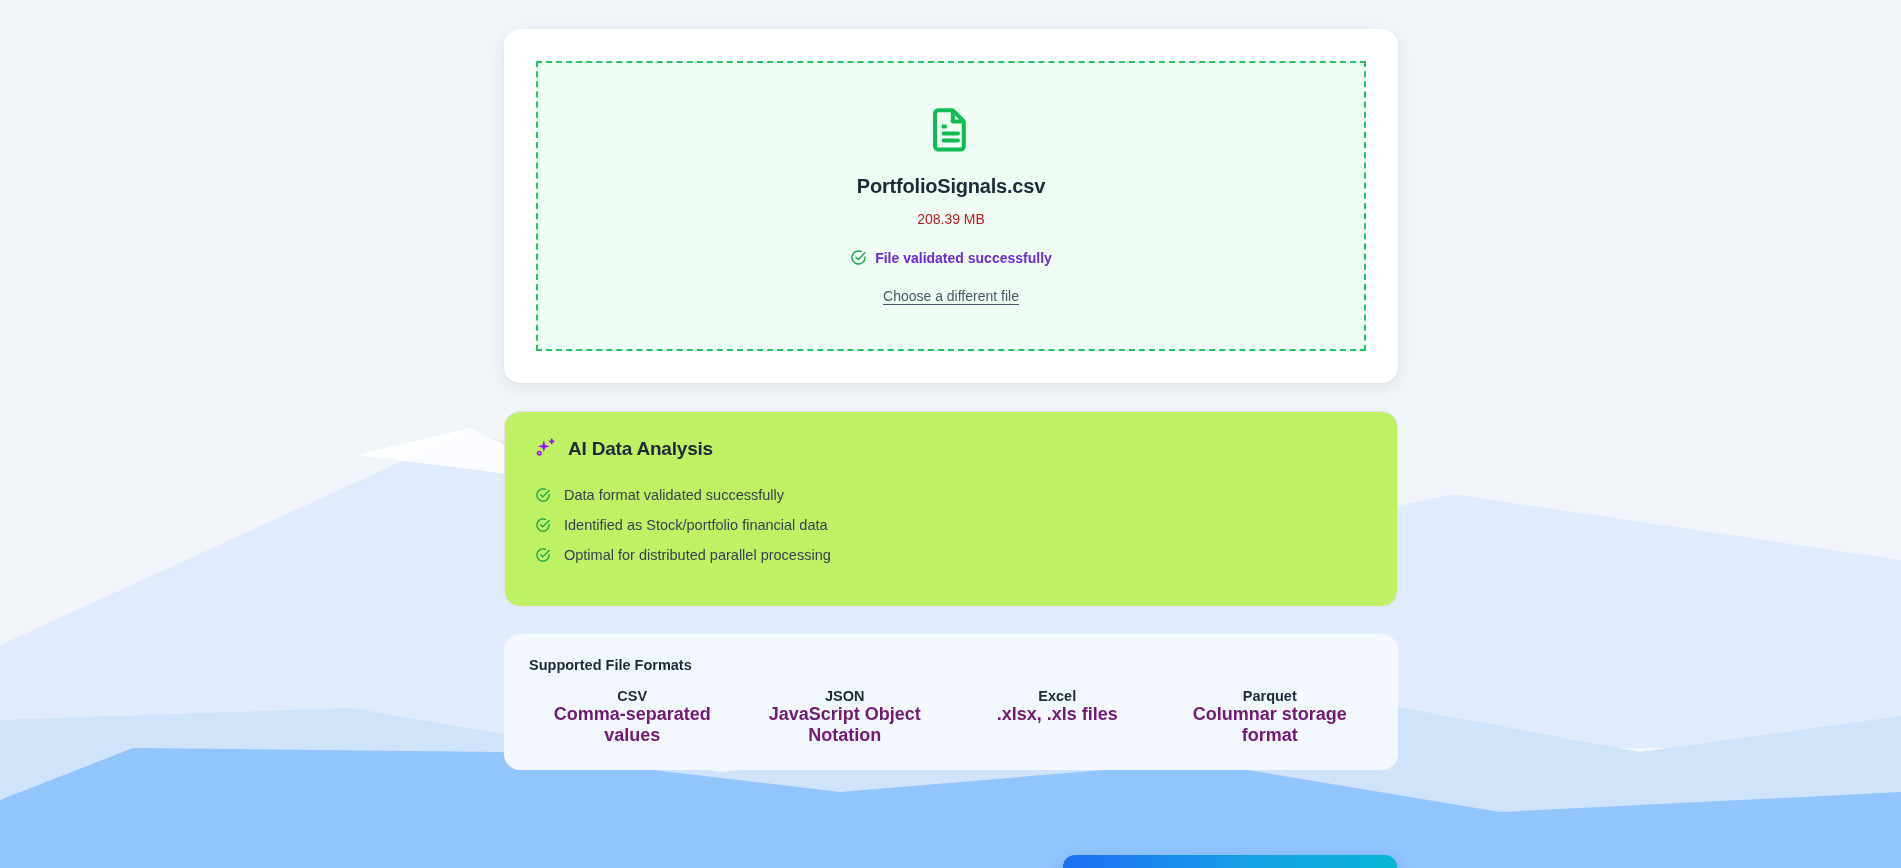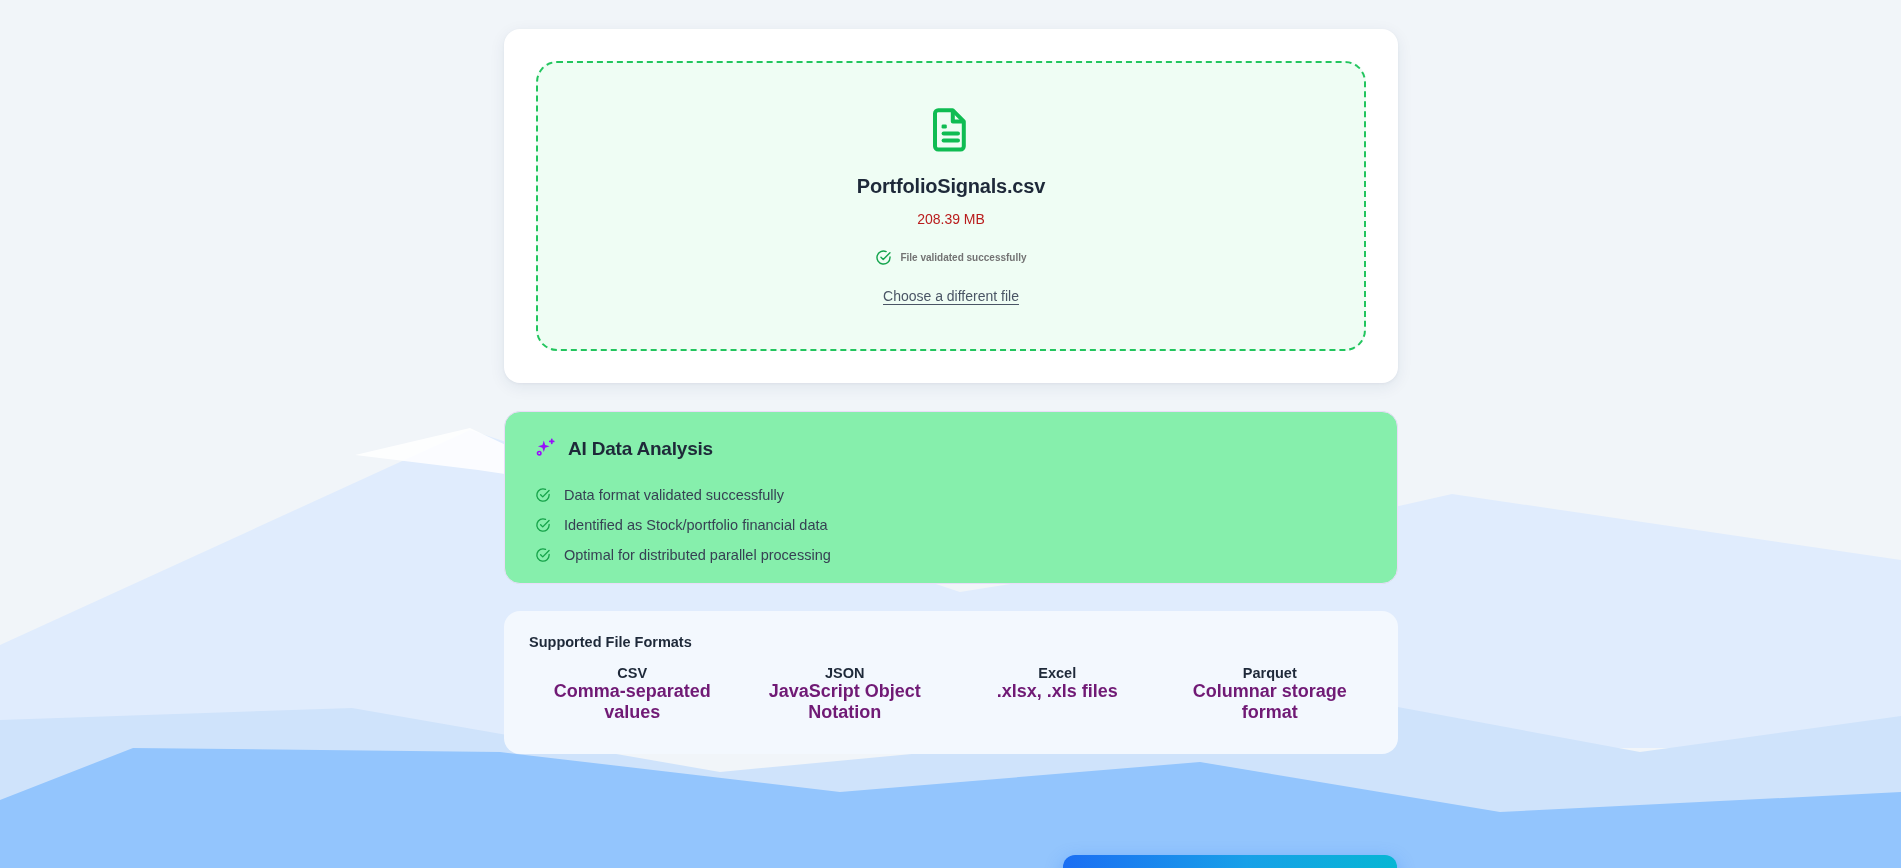--- a/index.html
+++ b/index.html
@@ -25,62 +25,62 @@
   .upload-card {
     margin-top:29px;
     background:#ffffff;
     border-radius:16px;
     box-shadow:0 4px 16px rgba(31,51,92,.08), 0 1px 3px rgba(31,51,92,.05);
     padding:32px;
   }
   .dropzone {
     border:2px dashed #22c55e;
     background:#effdf4;
-    border-radius:21px;
+    border-radius:0;
     padding:42px 28px 44px;
     text-align:center;
   }
   .doc-icon { display:block; margin:0 auto 22px; }
   .file-name {
     font-size:20px; font-weight:700; color:#1e2939;
     letter-spacing:-.2px; margin-bottom:13px;
   }
   .file-size { font-size:14px; color:#b91c1c; margin-bottom:22px; }
   .valid-row {
     display:flex; align-items:center; justify-content:center;
     gap:8px; margin-bottom:21px;
   }
-  .valid-text { font-size:10px; font-weight:700; color:#737373; }
+  .valid-text { font-size:14px; font-weight:700; color:#6d28d9; }
   .choose-link {
     display:inline-block;
     font-size:14px; color:#4a5565;
     text-decoration:underline; text-underline-offset:3px;
     cursor:pointer;
   }
 
   
   .ai-card {
     margin-top:28px;
-    background:#86efac;
+    background:#bef264;
     border:1px solid #eadcf9;
     border-radius:16px;
-    padding:26px 30px 13px;
+    padding:26px 30px 36px;
   }
   .ai-head { display:flex; align-items:center; gap:11px; margin-bottom:20px; }
   .ai-title { font-size:19px; font-weight:700; color:#1e2939; letter-spacing:-.2px; }
   .ai-list { list-style:none; }
   .ai-item { display:flex; align-items:center; gap:13px; padding:7px 0; }
   .ai-item-text { font-size:14.5px; color:#364153; }
 
   
   .formats-card {
     margin-top:27px;
     background:#f3f8fe;
     border-radius:16px;
-    padding:23px 22px 31px;
+    padding:23px 22px 24px;
   }
   .formats-title {
     font-size:14.5px; font-weight:700; color:#1e2939;
     margin-bottom:15px; padding-left:3px;
   }
   .formats-grid { display:grid; grid-template-columns:repeat(4,1fr); }
   .format-col { text-align:center; }
   .format-name { font-size:14.5px; font-weight:700; color:#1e2939; }
   .format-desc { font-size:18px; color:#701a75;font-weight:bold; }
 

